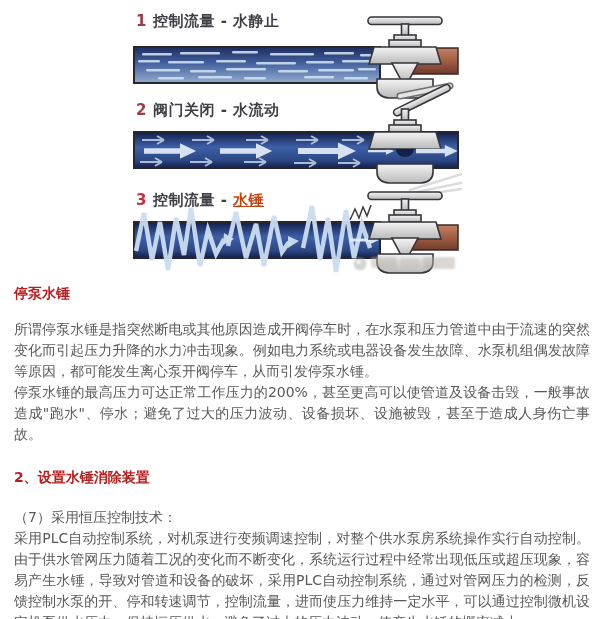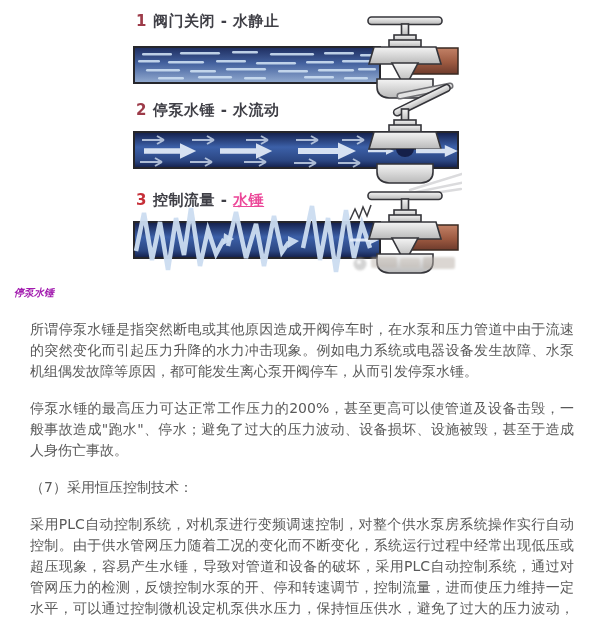--- a/index.html
+++ b/index.html
@@ -16,33 +16,33 @@
   }
   .diagram svg{position:absolute;left:0;top:0;}
   .diag-label{
     position:absolute;left:8px;
     font-size:15px;font-weight:bold;color:#3f3f46;
     letter-spacing:0.5px;white-space:nowrap;
   }
   .diag-label .num{margin-right:6px;}
   .n12{color:#9d3b49;}
   .n3{color:#c62f38;}
-  .hl{color:#ec4899;text-decoration:underline;}
+  .hl{color:#c2410c;text-decoration:underline;}
   
   .article{
     position:absolute;left:0;top:278px;width:603px;
     padding:0 13px 0 14px;box-sizing:border-box;
     color:#595959;font-size:14px;line-height:21px;
   }
   .article h3{
-    font-size:10px;line-height:20px;color:#a21caf;
-    font-weight:bold;margin:5px 0 16px 0;font-style:italic;
+    font-size:14px;line-height:20px;color:#b91c1c;
+    font-weight:bold;margin:5px 0 16px 0;
   }
   .article h3.h2{margin:22px 0 20px 0;}
-  .article p{margin:16px;text-align:justify;}
+  .article p{margin:0;text-align:justify;}
 </style>
 </head>
 <body>
 
 <div class="page">
 
   <div class="diagram">
     <svg width="334" height="270" viewBox="0 0 334 270">
       <defs>
         <linearGradient id="gStill" x1="0" y1="0" x2="0" y2="1">
@@ -174,31 +174,32 @@
           <circle cx="232" cy="256" r="6.5" fill="#a9a9a9"></circle>
           <circle cx="231" cy="254" r="2" fill="#ffffff"></circle>
           <rect x="243" y="249" width="26" height="11" rx="2" fill="#bdb4ac"></rect>
           <rect x="272" y="250" width="20" height="10" rx="2" fill="#c6beb6"></rect>
           <rect x="295" y="249" width="32" height="12" rx="2" fill="#b8afa7"></rect>
         </g>
       </g>
     </svg>
 
     <div class="diag-label" style="top:4px">
-      <span class="num n12">1</span><span>阀门关闭 - 水静止</span>
+      <span class="num n12">1</span><span>控制流量 - 水静止</span>
     </div>
     <div class="diag-label" style="top:93px">
-      <span class="num n12">2</span><span>停泵水锤 - 水流动</span>
+      <span class="num n12">2</span><span>阀门关闭 - 水流动</span>
     </div>
     <div class="diag-label" style="top:183px">
       <span class="num n3">3</span><span>控制流量 - </span><span class="hl">水锤</span>
     </div>
   </div>
 
   <div class="article">
     <h3>停泵水锤</h3>
     <p>所谓停泵水锤是指突然断电或其他原因造成开阀停车时，在水泵和压力管道中由于流速的突然变化而引起压力升降的水力冲击现象。例如电力系统或电器设备发生故障、水泵机组偶发故障等原因，都可能发生离心泵开阀停车，从而引发停泵水锤。</p>
     <p>停泵水锤的最高压力可达正常工作压力的200%，甚至更高可以使管道及设备击毁，一般事故造成"跑水"、停水；避免了过大的压力波动、设备损坏、设施被毁，甚至于造成人身伤亡事故。</p>
+    <h3 class="h2">2、设置水锤消除装置</h3>
     <p>（7）采用恒压控制技术：</p>
     <p>采用PLC自动控制系统，对机泵进行变频调速控制，对整个供水泵房系统操作实行自动控制。由于供水管网压力随着工况的变化而不断变化，系统运行过程中经常出现低压或超压现象，容易产生水锤，导致对管道和设备的破坏，采用PLC自动控制系统，通过对管网压力的检测，反馈控制水泵的开、停和转速调节，控制流量，进而使压力维持一定水平，可以通过控制微机设定机泵供水压力，保持恒压供水，避免了过大的压力波动，使产生水锤的概率减小。</p>
   </div>
 
 </div>
 
 </body></html>

